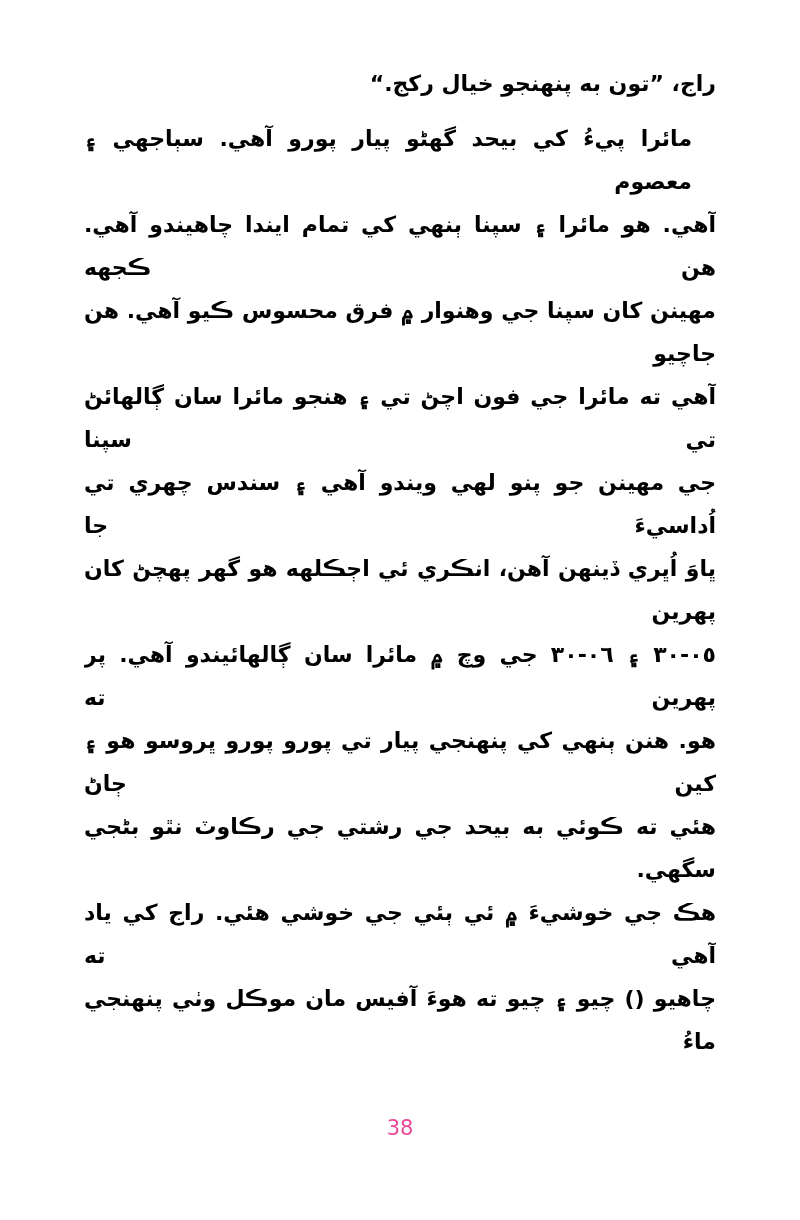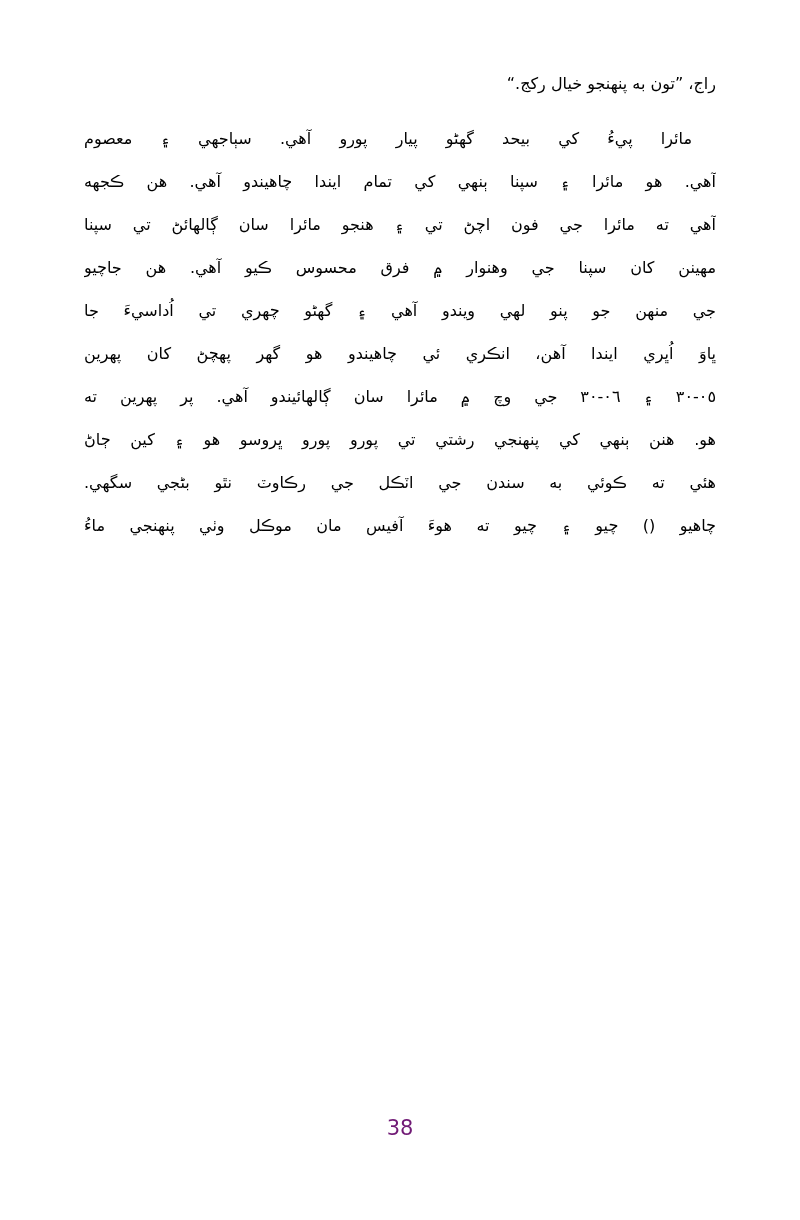--- a/index.html
+++ b/index.html
@@ -20,22 +20,22 @@
     position: absolute;
     top: 62px;
     right: 84px;
     left: 84px;
     direction: rtl;
     overflow: hidden;
   }
   .para { margin: 0; }
   .para.dialogue { margin-bottom: 12px; }
   .line {
-    font-size: 16px;
-    font-weight: 400;
+    font-size: 22px;
+    font-weight: 700;
     line-height: 43px;
     color: #000000;
     direction: rtl;
   }
   .line.align-justify {
     text-align: justify;
     text-align-last: justify;
   }
   .line.align-right {
     text-align: right;
@@ -45,38 +45,39 @@
   .page-number {
     position: absolute;
     top: 1116px;
     left: 0;
     width: 100%;
     text-align: center;
     direction: ltr;
     font-family: "DejaVu Sans", sans-serif;
     font-size: 21px;
     font-weight: 400;
-    color: #701a75;
+    color: #ec4899;
   }
 </style>
 </head>
 <body>
 
 <div class="book-page">
   <div class="text-block">
       <div class="para dialogue">
         <div class="line align-right">راج، ”تون به پنهنجو خيال رکج.“</div>
       </div>
       <div class="para">
         <div class="line align-justify indent">مائرا پيءُ کي بيحد گهڻو پيار پورو آهي. سٻاجهي ۽ معصوم</div>
         <div class="line align-justify">آهي. هو مائرا ۽ سپنا ٻنهي کي تمام ايندا چاهيندو آهي. هن ڪجهه</div>
+        <div class="line align-justify">مهينن کان سپنا جي وهنوار ۾ فرق محسوس ڪيو آهي. هن جاچيو</div>
         <div class="line align-justify">آهي ته مائرا جي فون اچڻ تي ۽ هنجو مائرا سان ڳالهائڻ تي سپنا</div>
-        <div class="line align-justify">مهينن کان سپنا جي وهنوار ۾ فرق محسوس ڪيو آهي. هن جاچيو</div>
-        <div class="line align-justify">جي منهن جو پنو لهي ويندو آهي ۽ گهڻو چهري تي اُداسيءَ جا</div>
-        <div class="line align-justify">ڀاوَ اُڀري ايندا آهن، انڪري ئي چاهيندو هو گهر پهچڻ کان پهرين</div>
+        <div class="line align-justify">جي مهينن جو پنو لهي ويندو آهي ۽ سندس چهري تي اُداسيءَ جا</div>
+        <div class="line align-justify">ڀاوَ اُڀري ڏينهن آهن، انڪري ئي اڄڪلهه هو گهر پهچڻ کان پهرين</div>
         <div class="line align-justify">⁦٠٥-٣٠⁩ ۽ ⁦٠٦-٣٠⁩ جي وچ ۾ مائرا سان ڳالهائيندو آهي. پر پهرين ته</div>
-        <div class="line align-justify">هو. هنن ٻنهي کي پنهنجي رشتي تي پورو پورو ڀروسو هو ۽ کين ڄاڻ</div>
-        <div class="line align-justify">هئي ته ڪوئي به سندن جي اٽڪل جي رڪاوٽ نٿو بڻجي سگهي.</div>
+        <div class="line align-justify">هو. هنن ٻنهي کي پنهنجي پيار تي پورو پورو ڀروسو هو ۽ کين ڄاڻ</div>
+        <div class="line align-justify">هئي ته ڪوئي به بيحد جي رشتي جي رڪاوٽ نٿو بڻجي سگهي.</div>
+        <div class="line align-justify">هڪ جي خوشيءَ ۾ ئي ٻئي جي خوشي هئي. راج کي ياد آهي ته</div>
         <div class="line align-justify">چاهيو () چيو ۽ چيو ته هوءَ آفيس مان موڪل وٺي پنهنجي ماءُ</div>
       </div>
     </div>
   <div class="page-number">38</div>
 </div>
 
 </body></html>

